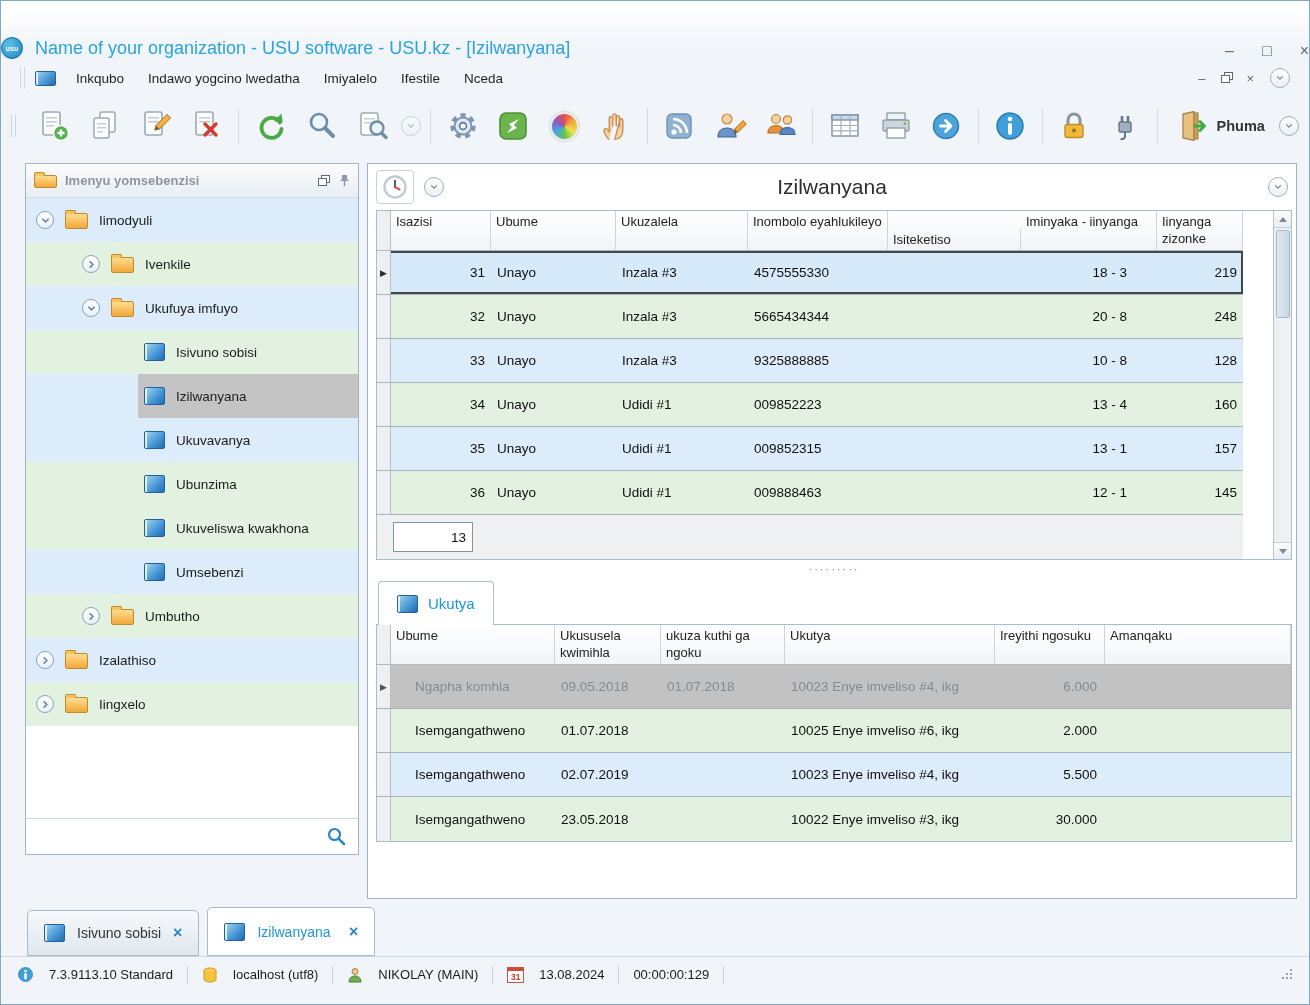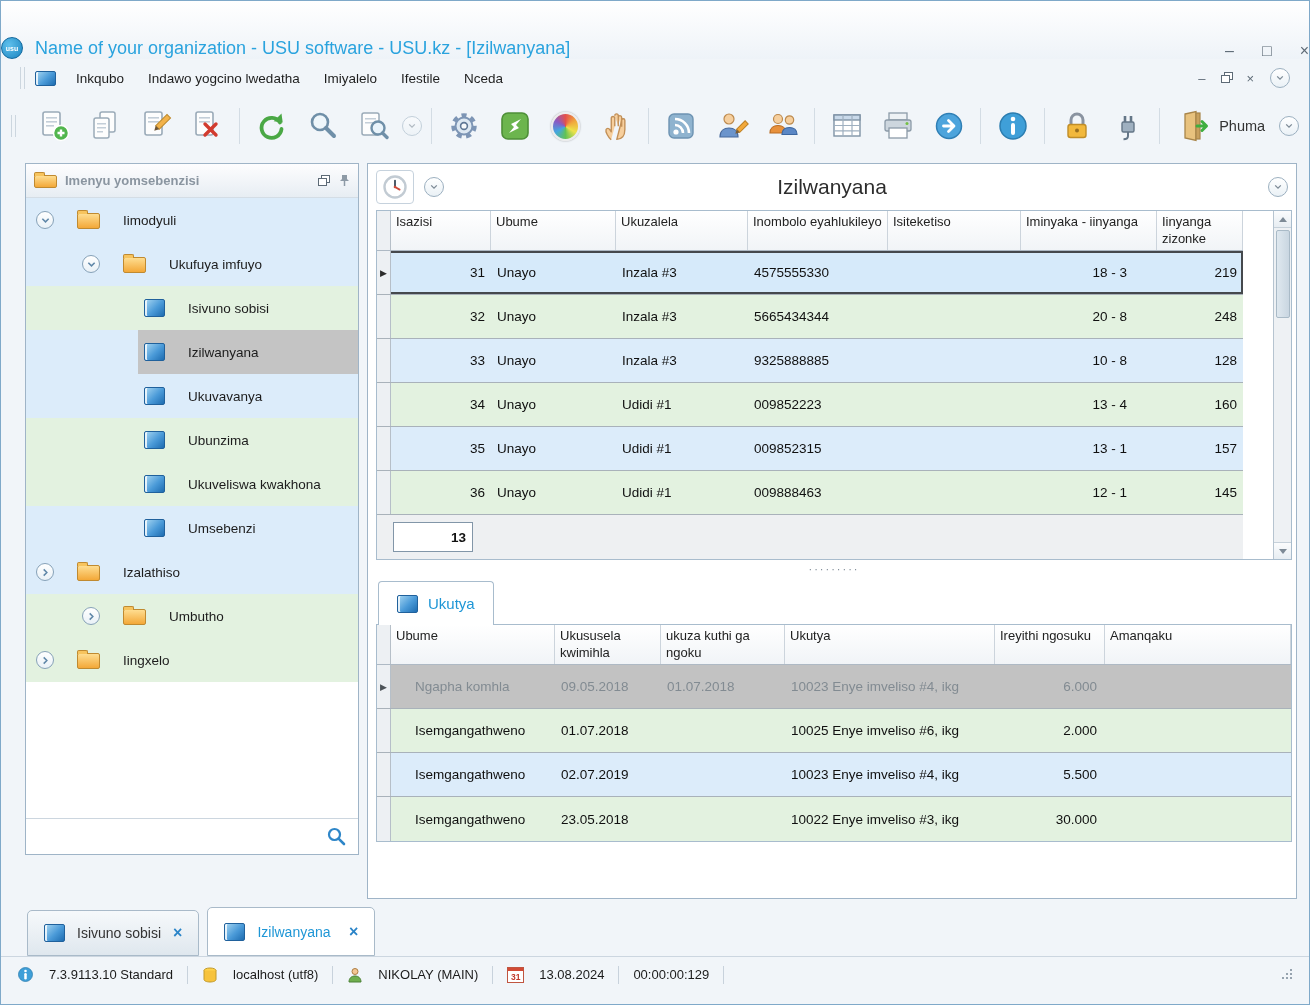--- a/index.html
+++ b/index.html
@@ -23,29 +23,29 @@
 
   .chev-circle { width:20px; height:20px; min-width:20px; border:1px solid #9cb0c0; border-radius:50%; display:inline-flex; align-items:center; justify-content:center; background:linear-gradient(#ffffff,#eaf1f6); }
   .chev-circle.disabled { opacity:.55; }
 
   
   .toolbar { height:58px; display:flex; align-items:center; padding:0 10px; gap:6px; }
   .tb-btn { width:46px; height:46px; display:flex; align-items:center; justify-content:center; border-radius:4px; }
   .tb-sep { width:1px; height:36px; background:#d3dce4; margin:0 3px; }
   .colorwheel { width:29px; height:29px; border-radius:50%; background:conic-gradient(#e4504a,#f0a83e,#ece24a,#62c255,#44a7e0,#8a5ac4,#e4504a); border:2px solid #ececec; box-shadow:0 0 2px rgba(0,0,0,.35); }
   .exit-group { display:flex; align-items:center; gap:8px; padding:0 8px; }
-  .exit-label { font-size:14.5px; font-weight:normal; color:#333; }
+  .exit-label { font-size:14.5px; font-weight:bold; color:#333; }
   .toolbar-right { margin-left:auto; display:flex; align-items:center; }
 
   
   .left-col { position:absolute; left:24px; top:162px; width:334px; height:692px; display:flex; flex-direction:column; border:1px solid #9fb4c7; background:#fff; }
   .panel-header { height:34px; display:flex; align-items:center; gap:8px; padding:0 8px; background:linear-gradient(#fdfdfe,#e7edf3); border-bottom:1px solid #d4dde5; color:#8a95a0; font-weight:bold; font-size:13px; }
   .panel-header .hdr-icons { margin-left:auto; display:flex; gap:12px; align-items:center; }
 
-  .tnode { height:44px; display:flex; align-items:center; gap:23px; font-size:13.5px; color:#1c1c1c; }
+  .tnode { height:44px; display:flex; align-items:center; gap:11px; font-size:13.5px; color:#1c1c1c; }
   .lv0 { padding-left:10px; } .lv1 { padding-left:56px; } .lv2 { padding-left:118px; }
   .t-blue { background:#dcecfa; } .t-green { background:#e3f2e0; }
   .t-sel { background:linear-gradient(90deg,#dcecfa 0,#dcecfa 112px,#c4c4c4 112px); }
 
   .expander { width:18px; height:18px; min-width:18px; border:1px solid #87a2b8; border-radius:50%; background:linear-gradient(#ffffff,#e9f1f7); display:inline-flex; align-items:center; justify-content:center; }
   .folder-ico { width:23px; height:16px; min-width:23px; border-radius:2px; background:linear-gradient(#fedd90,#f3a838); border:1px solid #c08a30; position:relative; margin-top:2px; }
   .folder-ico::before { content:""; position:absolute; top:-4px; left:-1px; width:9px; height:3px; background:#f7c45e; border:1px solid #c08a30; border-bottom:none; border-radius:2px 2px 0 0; }
   .mod-ico { width:21px; height:18px; min-width:21px; border-radius:2px; background:linear-gradient(135deg,#a6d6f2 0%,#4a9ad8 55%,#1e6cb0 100%); border:1px solid #20619c; box-shadow:inset 2px 0 0 rgba(255,255,255,.8); }
 
   .tree-search { margin-top:auto; height:36px; border-top:1px solid #ccd6df; display:flex; align-items:center; justify-content:flex-end; padding:0 12px; }
@@ -61,29 +61,29 @@
   .main-header .right { margin-left:auto; }
 
   .grid-zone { position:absolute; left:8px; top:46px; width:916px; height:350px; border:1px solid #a8bccd; background:#fff; }
   .tbl { width:866px; }
   .grid-head { display:flex; height:40px; background:linear-gradient(#ffffff,#f1f4f7); border-bottom:1px solid #aeb9c4; }
   .gh { font-size:13px; color:#222; padding:3px 5px; border-right:1px solid #ccd4dc; line-height:1.3; overflow:hidden; }
   .grid-row { display:flex; height:44px; border-bottom:1px solid #a9b2ba; font-size:13.5px; color:#101010; }
   .gc { display:flex; align-items:center; padding:0 6px; overflow:hidden; white-space:nowrap; }
   .ind { width:14px; min-width:14px; background:#edf0f3; border-right:1px solid #b6bfc8; padding:0; display:flex; align-items:center; justify-content:center; }
   .row-arrow { font-size:9px; color:#2b2b2b; }
-  .c0{width:100px;} .c1{width:125px;} .c2{width:132px;} .c3{width:140px;} .c4{width:133px;} .c5{width:136px;} .c6{width:86px;}
+  .c0{width:100px;} .c1{width:125px;} .c2{width:132px;} .c3{width:140px;} .c4{width:133px;margin-top:18px;} .c5{width:136px;} .c6{width:86px;}
   .c0.gc{justify-content:flex-end;padding-right:6px;} .c5.gc{justify-content:flex-end;padding-right:30px;} .c6.gc{justify-content:flex-end;}
   .rg { background:#e3f2e0; } .rb { background:#dcecfa; }
   .rsel { background:#d6eafa; box-shadow:inset 0 0 0 2px #45494d; }
   .rgray { background:#c2c2c2; color:#828b92; }
   .rgray .row-arrow { color:#4d5358; }
 
   .grid-footer { height:44px; background:#eef0f2; display:flex; align-items:center; width:866px; }
-  .footer-cell { margin-left:16px; width:80px; height:30px; background:#fff; border:1px solid #8296a8; display:flex; align-items:center; justify-content:flex-end; padding:0 6px; font-size:13.5px; color:#111;font-weight:bold; }
+  .footer-cell { margin-left:16px; width:80px; height:30px; background:#fff; border:1px solid #8296a8; display:flex; align-items:center; justify-content:flex-end; padding:0 6px; font-size:13.5px; color:#111; }
 
   .vscroll { position:absolute; right:0; top:0; bottom:0; width:18px; background:#eef1f4; border-left:1px solid #b6c4d0; display:flex; flex-direction:column; align-items:center; }
   .sb-btn { width:100%; height:17px; display:flex; align-items:center; justify-content:center; background:linear-gradient(#fbfcfd,#e7edf2); border-bottom:1px solid #c6d1da; }
   .sb-btn.down { margin-top:auto; border-top:1px solid #c6d1da; border-bottom:none; }
   .tri-up { width:0; height:0; border-left:4px solid transparent; border-right:4px solid transparent; border-bottom:5px solid #7d8a96; }
   .tri-down { width:0; height:0; border-left:4px solid transparent; border-right:4px solid transparent; border-top:5px solid #7d8a96; }
   .sb-thumb { width:14px; height:88px; margin-top:2px; background:linear-gradient(90deg,#dfe8ef,#c9d6e1); border:1px solid #a9bac7; border-radius:2px; }
 
   .splitter { position:absolute; left:8px; top:398px; width:916px; height:16px; text-align:center; font-size:11px; letter-spacing:2px; color:#7e8a96; line-height:14px; }
 
@@ -358,20 +358,29 @@
 
     <div class="tnode lv0 t-blue">
       <span class="expander">
           <svg width="9" height="9" viewBox="0 0 10 10">
             <polyline points="1.5,3 5,6.5 8.5,3" fill="none" stroke="#5f87a8" stroke-width="1.7"></polyline>
           </svg>
         </span>
       <span class="folder-ico"></span>
       <span>Iimodyuli</span>
     </div>
+    <div class="tnode lv1 t-green">
+      <span class="expander">
+          <svg width="9" height="9" viewBox="0 0 10 10">
+            <polyline points="3,1.5 6.5,5 3,8.5" fill="none" stroke="#5f87a8" stroke-width="1.7"></polyline>
+          </svg>
+        </span>
+      <span class="folder-ico"></span>
+      <span>Ivenkile</span>
+    </div>
     <div class="tnode lv1 t-blue">
       <span class="expander">
           <svg width="9" height="9" viewBox="0 0 10 10">
             <polyline points="1.5,3 5,6.5 8.5,3" fill="none" stroke="#5f87a8" stroke-width="1.7"></polyline>
           </svg>
         </span>
       <span class="folder-ico"></span>
       <span>Ukufuya imfuyo</span>
     </div>
     <div class="tnode lv2 t-green">
@@ -391,37 +400,37 @@
       <span>Ubunzima</span>
     </div>
     <div class="tnode lv2 t-green">
       <span class="mod-ico"></span>
       <span>Ukuveliswa kwakhona</span>
     </div>
     <div class="tnode lv2 t-blue">
       <span class="mod-ico"></span>
       <span>Umsebenzi</span>
     </div>
+    <div class="tnode lv1 t-green">
+      <span class="expander">
+          <svg width="9" height="9" viewBox="0 0 10 10">
+            <polyline points="3,1.5 6.5,5 3,8.5" fill="none" stroke="#5f87a8" stroke-width="1.7"></polyline>
+          </svg>
+        </span>
+      <span class="folder-ico"></span>
+      <span>Umbutho</span>
+    </div>
     <div class="tnode lv0 t-blue">
       <span class="expander">
           <svg width="9" height="9" viewBox="0 0 10 10">
             <polyline points="3,1.5 6.5,5 3,8.5" fill="none" stroke="#5f87a8" stroke-width="1.7"></polyline>
           </svg>
         </span>
       <span class="folder-ico"></span>
       <span>Izalathiso</span>
-    </div>
-    <div class="tnode lv1 t-green">
-      <span class="expander">
-          <svg width="9" height="9" viewBox="0 0 10 10">
-            <polyline points="3,1.5 6.5,5 3,8.5" fill="none" stroke="#5f87a8" stroke-width="1.7"></polyline>
-          </svg>
-        </span>
-      <span class="folder-ico"></span>
-      <span>Umbutho</span>
     </div>
     <div class="tnode lv0 t-green">
       <span class="expander">
           <svg width="9" height="9" viewBox="0 0 10 10">
             <polyline points="3,1.5 6.5,5 3,8.5" fill="none" stroke="#5f87a8" stroke-width="1.7"></polyline>
           </svg>
         </span>
       <span class="folder-ico"></span>
       <span>Iingxelo</span>
     </div>

